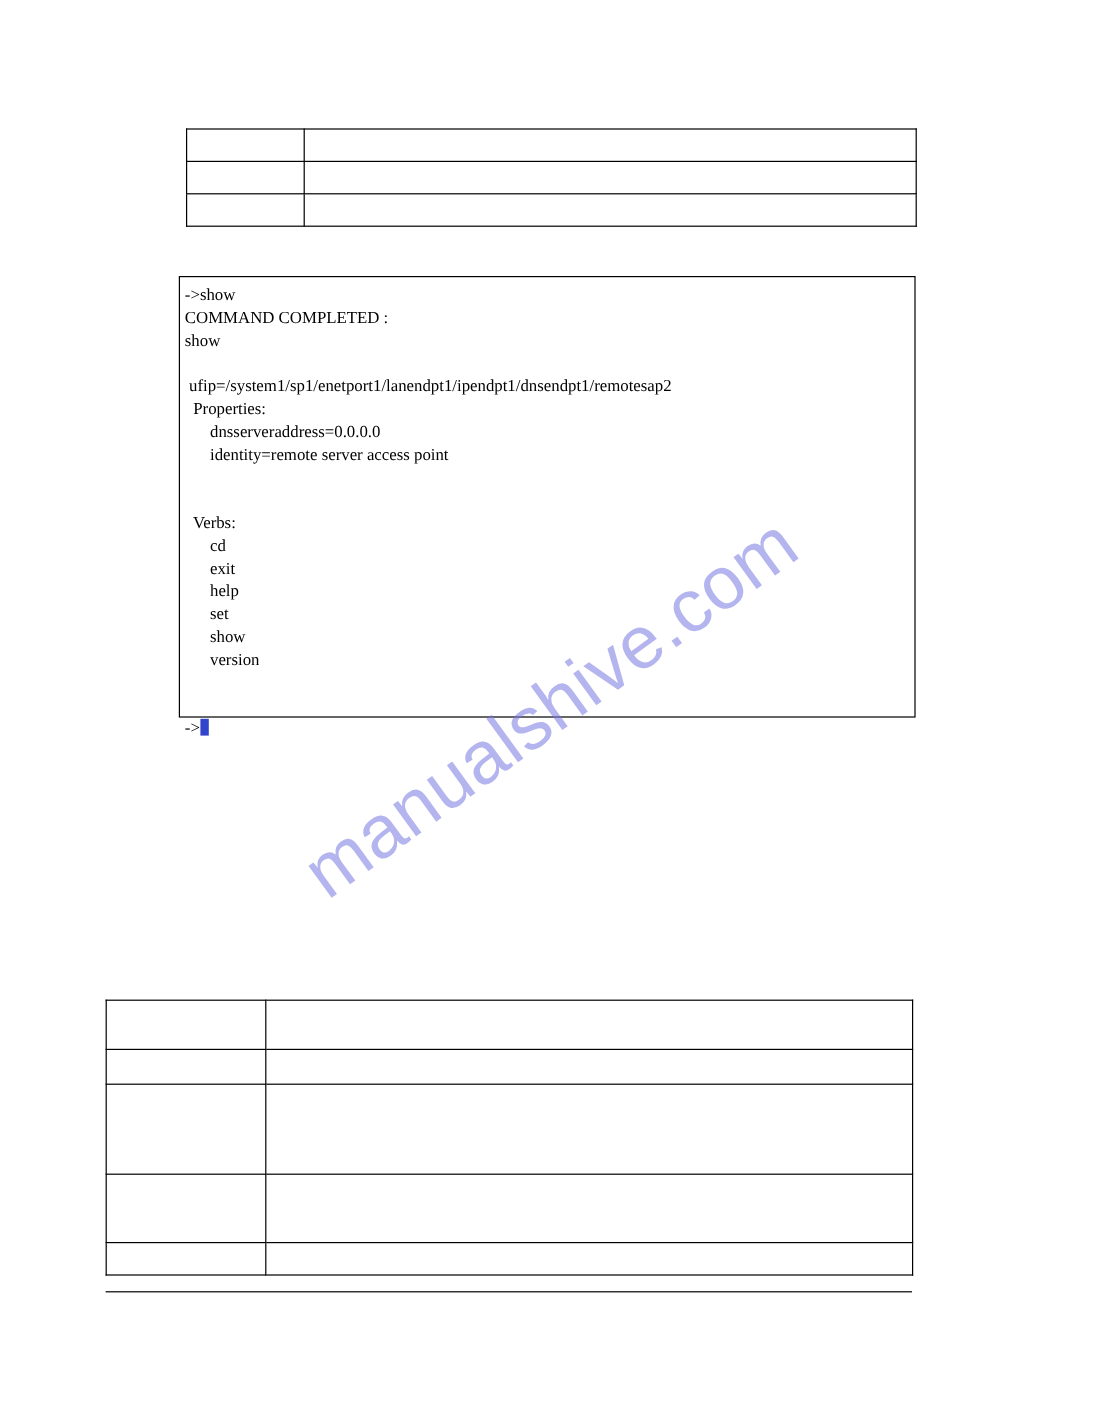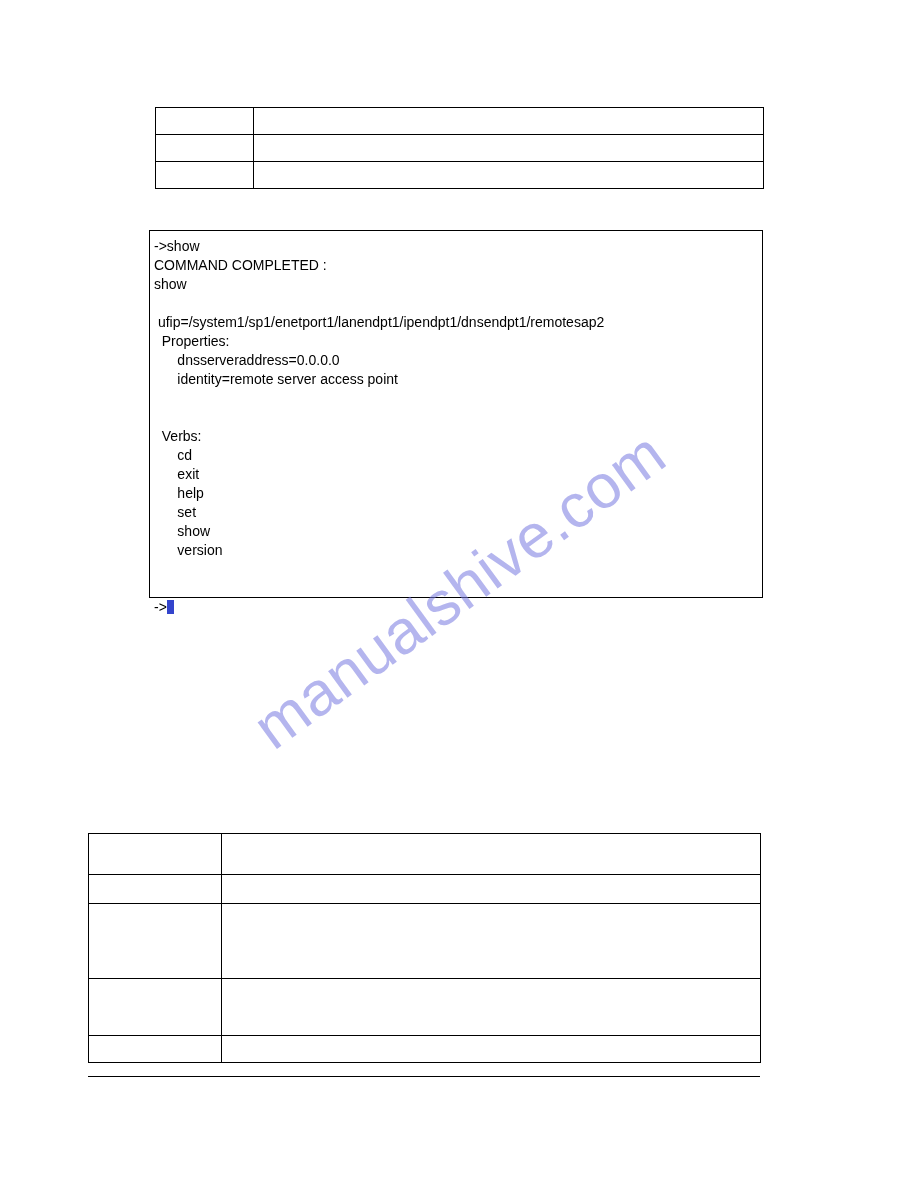--- a/index.html
+++ b/index.html
@@ -42,21 +42,21 @@
     top: 230px;
     left: 149px;
     width: 614px;
     height: 368px;
     border: 1px solid #000;
     box-sizing: border-box;
   }
   .term pre {
     margin: 0;
     padding: 6px 4px 6px 4px;
-    font-family: Liberation Sans, sans-serif;
+    font-family: Liberation Serif, serif;
     font-size: 14px;
     line-height: 19px;
     white-space: pre;
   }
   .cursor {
     display: inline-block;
     width: 7px;
     height: 14px;
     background: #3344cc;
     vertical-align: -2px;

